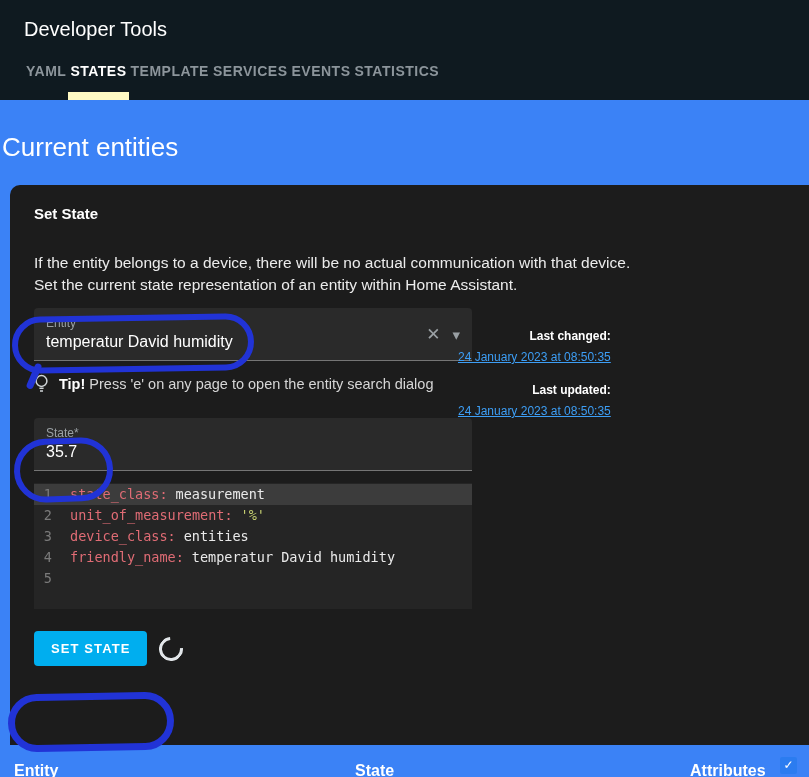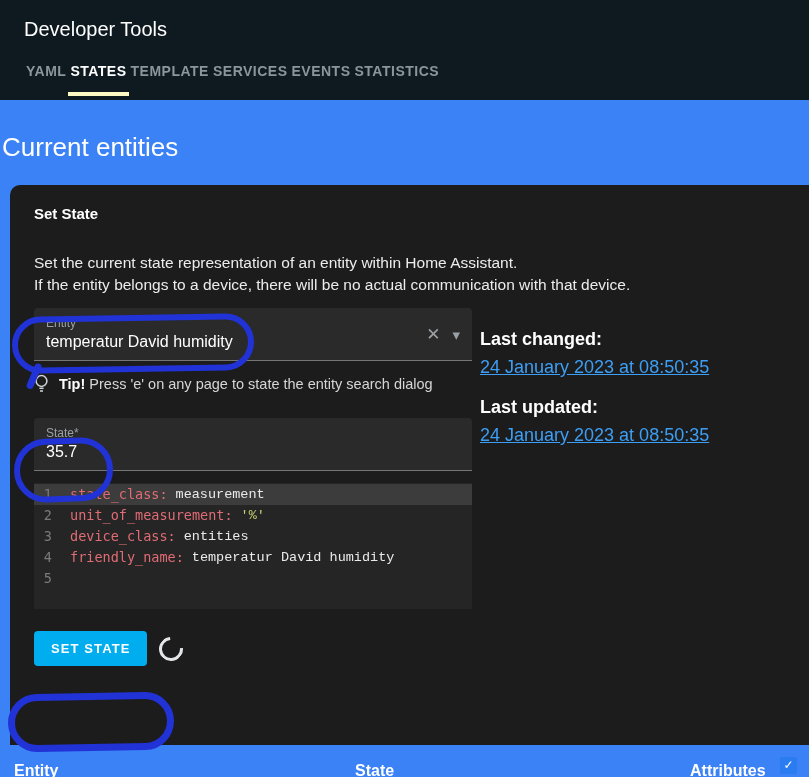--- a/index.html
+++ b/index.html
@@ -8,21 +8,21 @@
     position:relative; width:809px; height:777px; overflow:hidden;
     background:#3b82f6; font-family:"Liberation Sans", sans-serif; color:#e8e8e8;
   }
 
   
   .app-header { background:#0f1a20; padding-top:12px; height:100px; }
   .app-title { font-size:20px; font-weight:500; color:#fff; padding:6px 24px 8px; }
   .tabs { display:flex; padding:6px 24px 0; }
   .tab { font-size:14px; font-weight:700; letter-spacing:.5px; color:#8c959b;
          padding:8px 2px 13px; cursor:pointer; }
-  .tab.active { color:#ffffff; border-bottom:4px solid #fef9c3; }
+  .tab.active { color:#ffffff; border-bottom:8px solid #fef9c3; }
 
   
   .page-heading { font-size:26px; font-weight:500; color:#fff; margin:32px 0 0 2px; }
 
   .card {
     position:relative; margin:22px 0 0 10px; width:799px; height:560px;
     background:#1c1c1c; border-radius:10px 0 0 0; padding:20px 24px 0 24px;
   }
   .card-title { font-size:15px; font-weight:700; color:#fff; }
   .desc { margin-top:30px; }
@@ -51,36 +51,36 @@
 
   
   .editor { margin-top:12px; width:438px; background:#252525;
             font-family:"DejaVu Sans Mono", monospace; font-size:13.5px;
             padding:1px 0 20px; }
   .editor-row { display:flex; height:21px; line-height:21px; white-space:pre; }
   .editor-row.active { background:#3c3c3c; }
   .gutter { flex:none; width:28px; text-align:right; padding-right:10px; color:#7a7a7a; }
   .code-key { color:#e06c75;margin-left:8px; }
   .code-sep { color:#e06c75; }
-  .code-value { color:#eaeaea; margin-left:8px;font-family:Liberation Mono, monospace; }
+  .code-value { color:#eaeaea; margin-left:8px; }
   .code-value.string { color:#c4ce70; }
 
   
   .button-row { margin-top:22px; display:flex; align-items:center; gap:12px; }
   .set-state-btn {
     background:#00aeef; color:#fff; border:none; border-radius:4px;
     font-family:inherit; font-size:13px; font-weight:700; letter-spacing:1.1px;
     padding:10px 17px; cursor:pointer;
   }
   .hand-circle { width:24px; height:24px; border:3px solid #e2e6e9;
                  border-radius:50%; border-top-color:transparent;
                  transform:rotate(40deg); }
 
   
-  .timestamps { position:absolute; left:470px; top:144px; font-size:18px; }
+  .timestamps { position:absolute; left:448px; top:144px; font-size:12px;text-align:right; }
   .ts-label { font-weight:700; color:#fff; }
   .ts-link { display:inline-block; color:#3d9ef5; text-decoration:underline;
              margin:7px 0 19px; cursor:pointer; }
 
   
   .entities-header { position:absolute; top:762px; left:0; width:809px;
                      font-size:16px; font-weight:700; color:#fff; }
   .col-entity { position:absolute; left:14px; top:0; }
   .col-state { position:absolute; left:355px; top:0; }
   .col-attrs { position:absolute; left:690px; top:0; }
@@ -114,43 +114,43 @@
       <div class="tab">STATISTICS</div>
     </div>
   </div>
 
   <div class="page-heading">Current entities</div>
 
   <div class="card">
     <div class="card-title">Set State</div>
 
     <div class="desc">
+      <p>If the entity belongs to a device, there will be no actual communication with that device.</p>
       <p>Set the current state representation of an entity within Home Assistant.</p>
-      <p>If the entity belongs to a device, there will be no actual communication with that device.</p>
     </div>
 
     <div class="left-col">
 
       <div class="field">
         <div class="field-label">Entity</div>
         <div class="field-value">temperatur David humidity</div>
         <div class="entity-icons">
           <span class="clear-x">✕</span>
           <span class="caret">▾</span>
         </div>
       </div>
 
       <div class="tip-row">
         <svg width="15" height="20" viewBox="0 0 15 20">
           <circle cx="7.5" cy="7" r="5.4" fill="none" stroke="#cfd4d7" stroke-width="1.5"></circle>
           <line x1="5.4" y1="14.3" x2="9.6" y2="14.3" stroke="#cfd4d7" stroke-width="1.5"></line>
           <line x1="6" y1="17" x2="9" y2="17" stroke="#cfd4d7" stroke-width="1.5"></line>
         </svg>
         <div>
-          <span class="tip-bold">Tip!</span><span> Press 'e' on any page to state the entity search dialog</span>
+          <span class="tip-bold">Tip!</span><span> Press 'e' on any page to open the entity search dialog</span>
         </div>
       </div>
 
       <div class="field state-field">
         <div class="field-label">State*</div>
         <div class="field-value">35.7</div>
       </div>
 
 
       <div class="editor">

